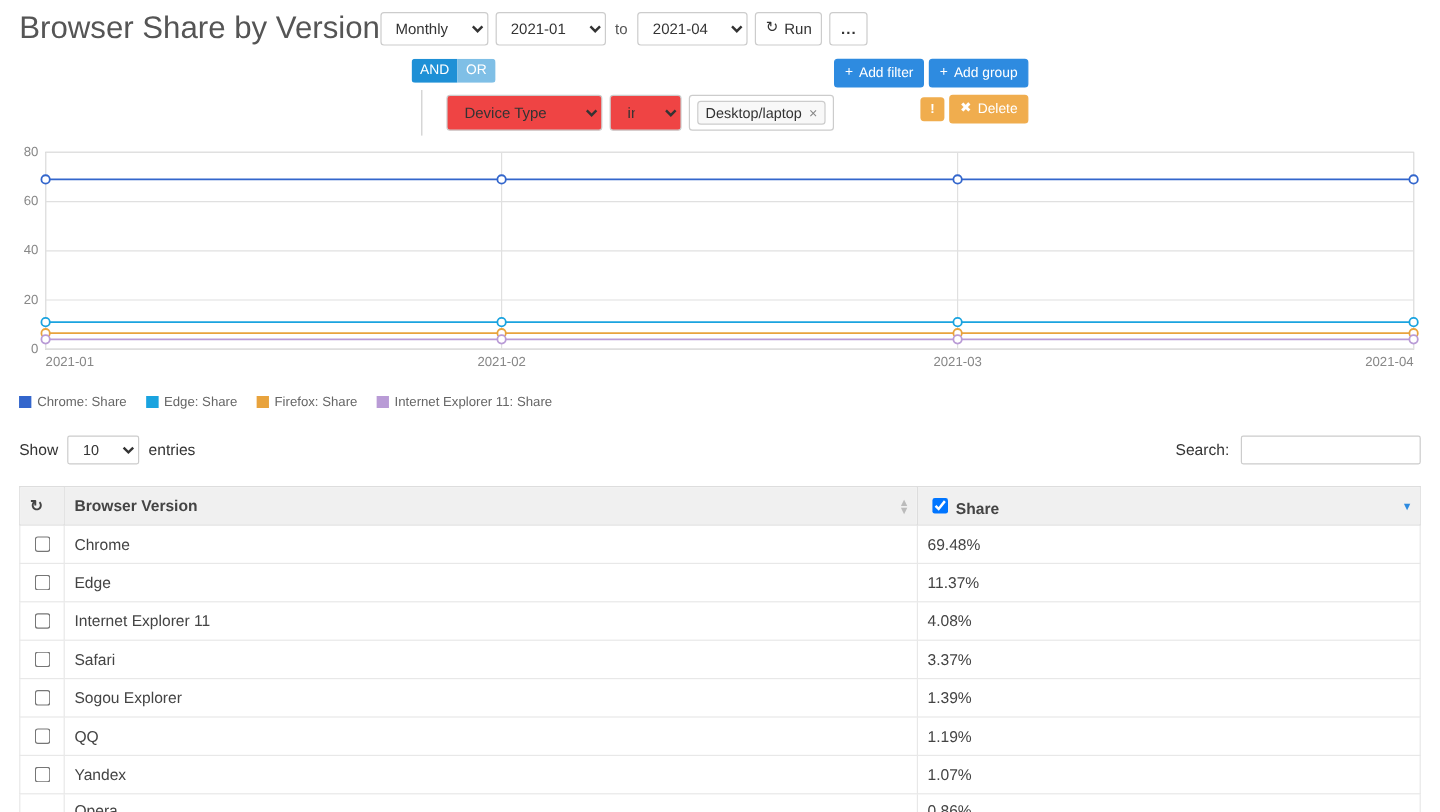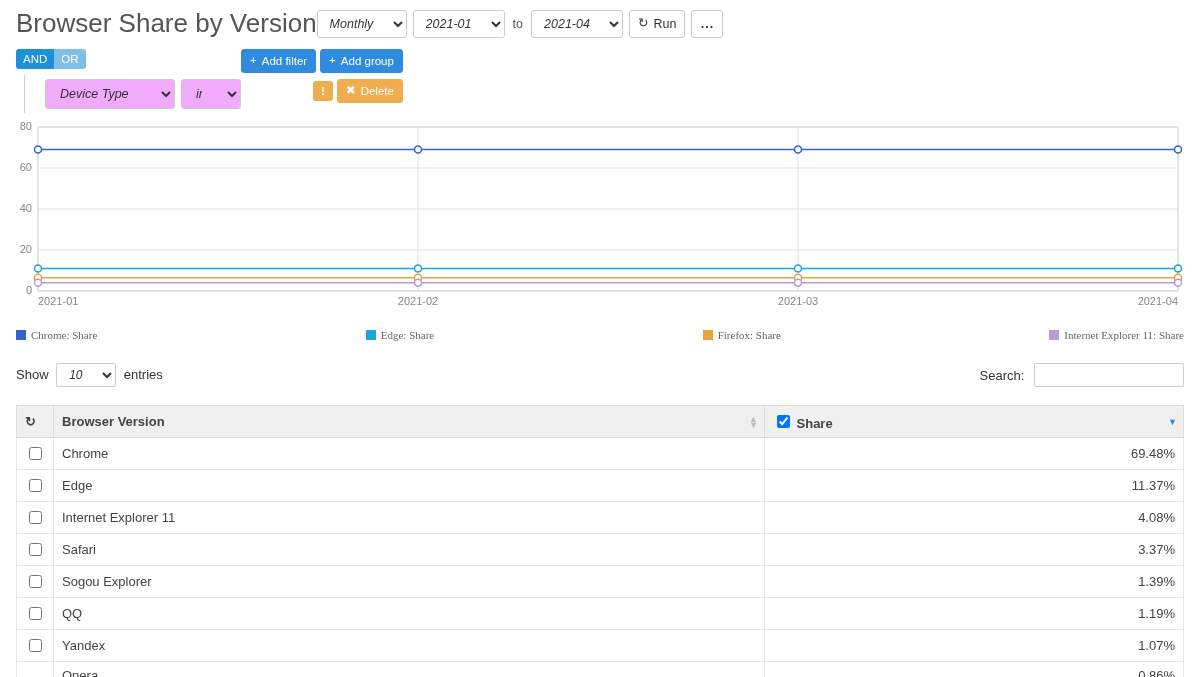--- a/index.html
+++ b/index.html
@@ -30,36 +30,36 @@
   }
   select, .btn {
     height: 28px;
     border: 1px solid #ccc;
     background: #fff;
     border-radius: 3px;
     font-size: 12.5px;
     color: #333;
     padding: 0 8px;
   }
-  select { padding-right: 16px; font-style: italic; }
+  select { padding-right: 16px; }
   .to-label { font-size: 12.5px; color:#555; padding: 0 2px;}
   .btn {
     display: inline-flex;
     align-items: center;
     gap: 5px;
     cursor: pointer;
   }
   .btn-more { width: 32px; justify-content: center; font-weight: bold; letter-spacing: 1px; }
   .refresh-glyph, .plus-glyph, .x-glyph {
     display:inline-block;
     line-height:1;
   }
   .filter-row {
     display:flex;
-    justify-content: flex-start;
+    justify-content: center;
     align-items: flex-start;
     padding: 2px 16px 0 16px;
   }
   .filter-left { position: relative; }
   .andor {
     display:inline-flex;
     border-radius:3px;
     overflow:hidden;
     font-size:11.5px;
     line-height:16px;
@@ -78,21 +78,21 @@
     display:flex;
     gap:6px;
     align-items:center;
     padding-bottom: 4px;
     padding-top: 4px;
   }
   .filter-select {
     height: 30px;
     border:1px solid #ccc;
     border-radius:3px;
-    background:#f0abfc;
+    background:#ef4444;
     padding: 0 22px 0 10px;
     font-size:12.5px;
     color:#333;
   }
   .chip-box {
     height:30px;
     border:1px solid #ccc;
     border-radius:3px;
     display:flex;
     align-items:center;
@@ -148,26 +148,25 @@
   }
   svg.chart { width:100%; height:210px; display:block; }
   .axis-text { font-size:11px; fill:#888; }
   .grid { stroke:#e0e0e0; stroke-width:1; }
   .plotborder { stroke:#ccc; stroke-width:1; fill:none; }
   .series-line { fill:none; stroke-width:1.5; }
   .pt { stroke-width:1.5; fill:#fff; }
 
   .legend {
     display:flex;
-    justify-content:space-between;
+    justify-content:flex-start;
     gap:16px;
     font-size:11px;
     color:#666;
     margin-top: -2px;
-    font-family: Liberation Serif, serif;
   }
   .legend-item { display:flex; align-items:center; gap:5px; }
   .swatch { width:10px; height:10px; border:1px solid; }
 
   
   .table-controls {
     display:flex;
     justify-content:space-between;
     align-items:center;
     padding: 10px 16px 6px 16px;
@@ -206,21 +205,21 @@
     color:#444;
     position:relative;
   }
   table.data td {
     border:1px solid #e8e8e8;
     padding:6px 8px;
     color:#444;
   }
   .th-check { width:30px; text-align:center; }
   .td-check { width:30px; text-align:center; }
-  .td-share { text-align:right; }
+  .td-share { text-align:left; }
   .sort-caret {
     position:absolute;
     right:6px;
     top:50%;
     transform:translateY(-50%);
     font-size:9px;
     color:#2e8be0;
   }
   .sort-caret-mute {
     position:absolute;
@@ -265,20 +264,26 @@
       <span class="active">AND</span>
       <span class="inactive">OR</span>
     </div>
     <div class="filter-core">
       <select class="filter-select" style="width:130px">
         <option>Device Type</option>
       </select>
       <select class="filter-select" style="width:60px">
         <option>in</option>
       </select>
+      <div class="chip-box">
+        <span class="chip">
+          <span>Desktop/laptop</span>
+          <span class="chip-x">×</span>
+        </span>
+      </div>
     </div>
   </div>
   <div class="filter-right">
     <div class="btn-group">
       <button class="btn btn-primary btn-sm">
         <span class="plus-glyph">+</span>
         <span>Add filter</span>
       </button>
       <button class="btn btn-primary btn-sm">
         <span class="plus-glyph">+</span>

